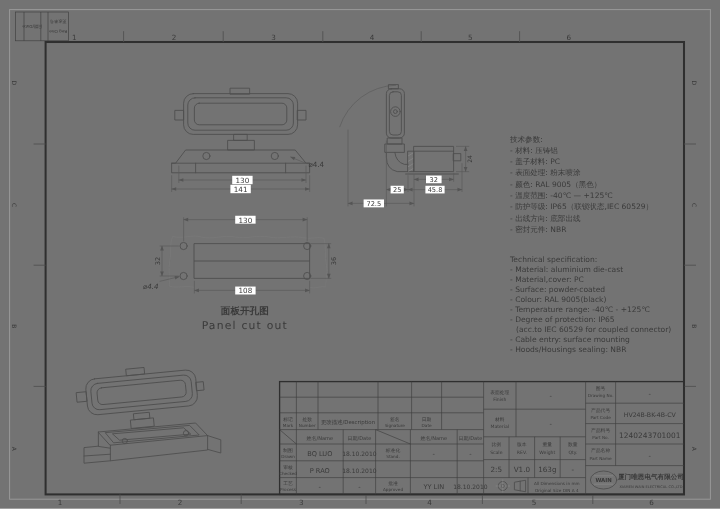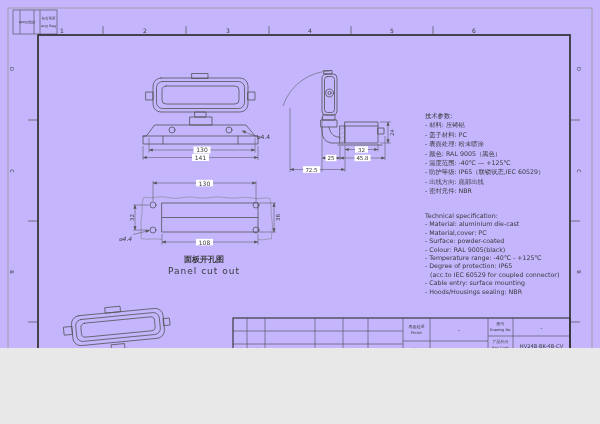--- a/index.html
+++ b/index.html
@@ -1,16 +1,16 @@
 <!DOCTYPE html>
 <html><head>
 <meta charset="utf-8">
 <style>
   html,body{margin:0;padding:0;background:#e8e8e8;}
-  .sheet{position:relative;width:600px;height:348px;background:#c4b5fd;overflow:hidden;}
+  .sheet{position:relative;width:600px;height:424px;background:#737373;overflow:hidden;}
   svg{position:absolute;left:0;top:0;}
   .ln{fill:none;stroke:#4f4f4f;stroke-width:0.75;stroke-linejoin:round;stroke-linecap:round;}
   .dim{fill:none;stroke:#5a5a5a;stroke-width:0.55;}
   .thin{fill:none;stroke:#8f8f8f;stroke-width:0.45;}
   .wavy{fill:none;stroke:#7a7a7a;stroke-width:0.5;}
   .fr-out{fill:none;stroke:#9a9a9a;stroke-width:0.8;}
   .fr-in{fill:none;stroke:#2f2f2f;stroke-width:1.7;}
   .tick{stroke:#4f4f4f;stroke-width:0.7;}
   .tbl{stroke:#3f3f3f;stroke-width:0.55;fill:none;}
   .tblb{stroke:#2f2f2f;stroke-width:1.1;fill:none;}

